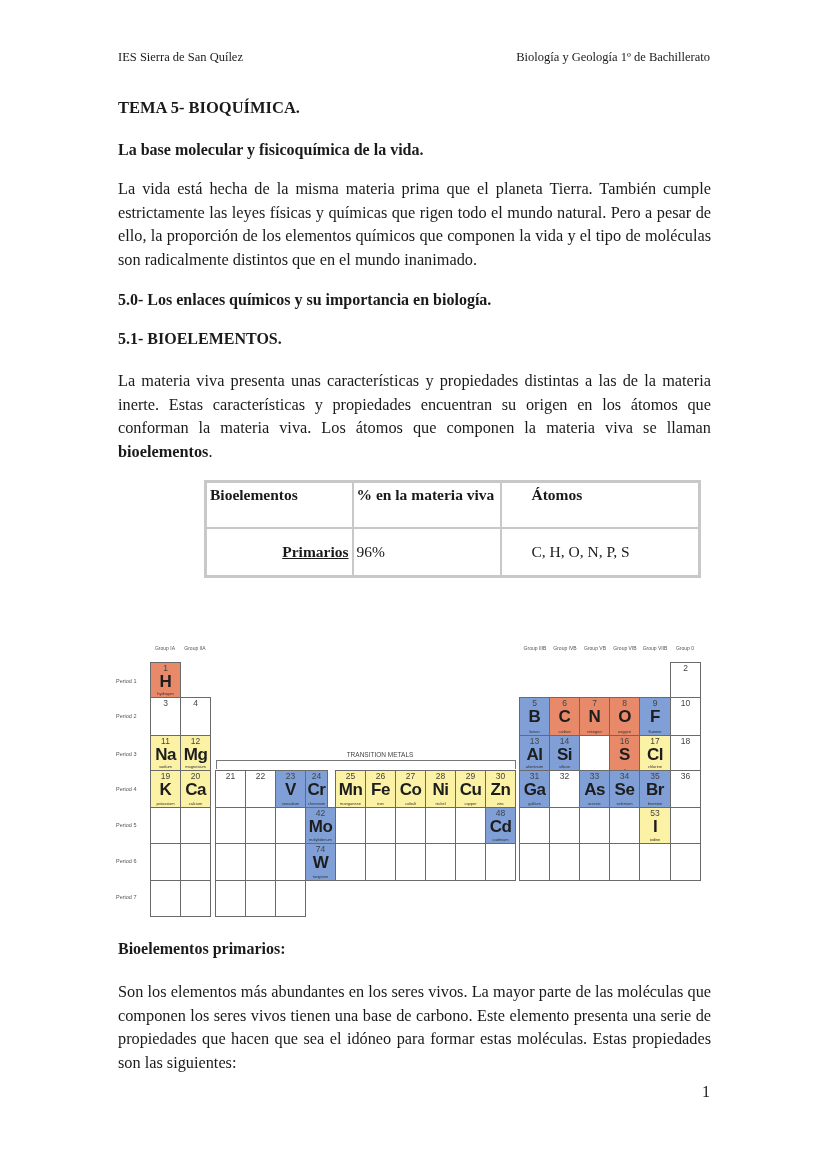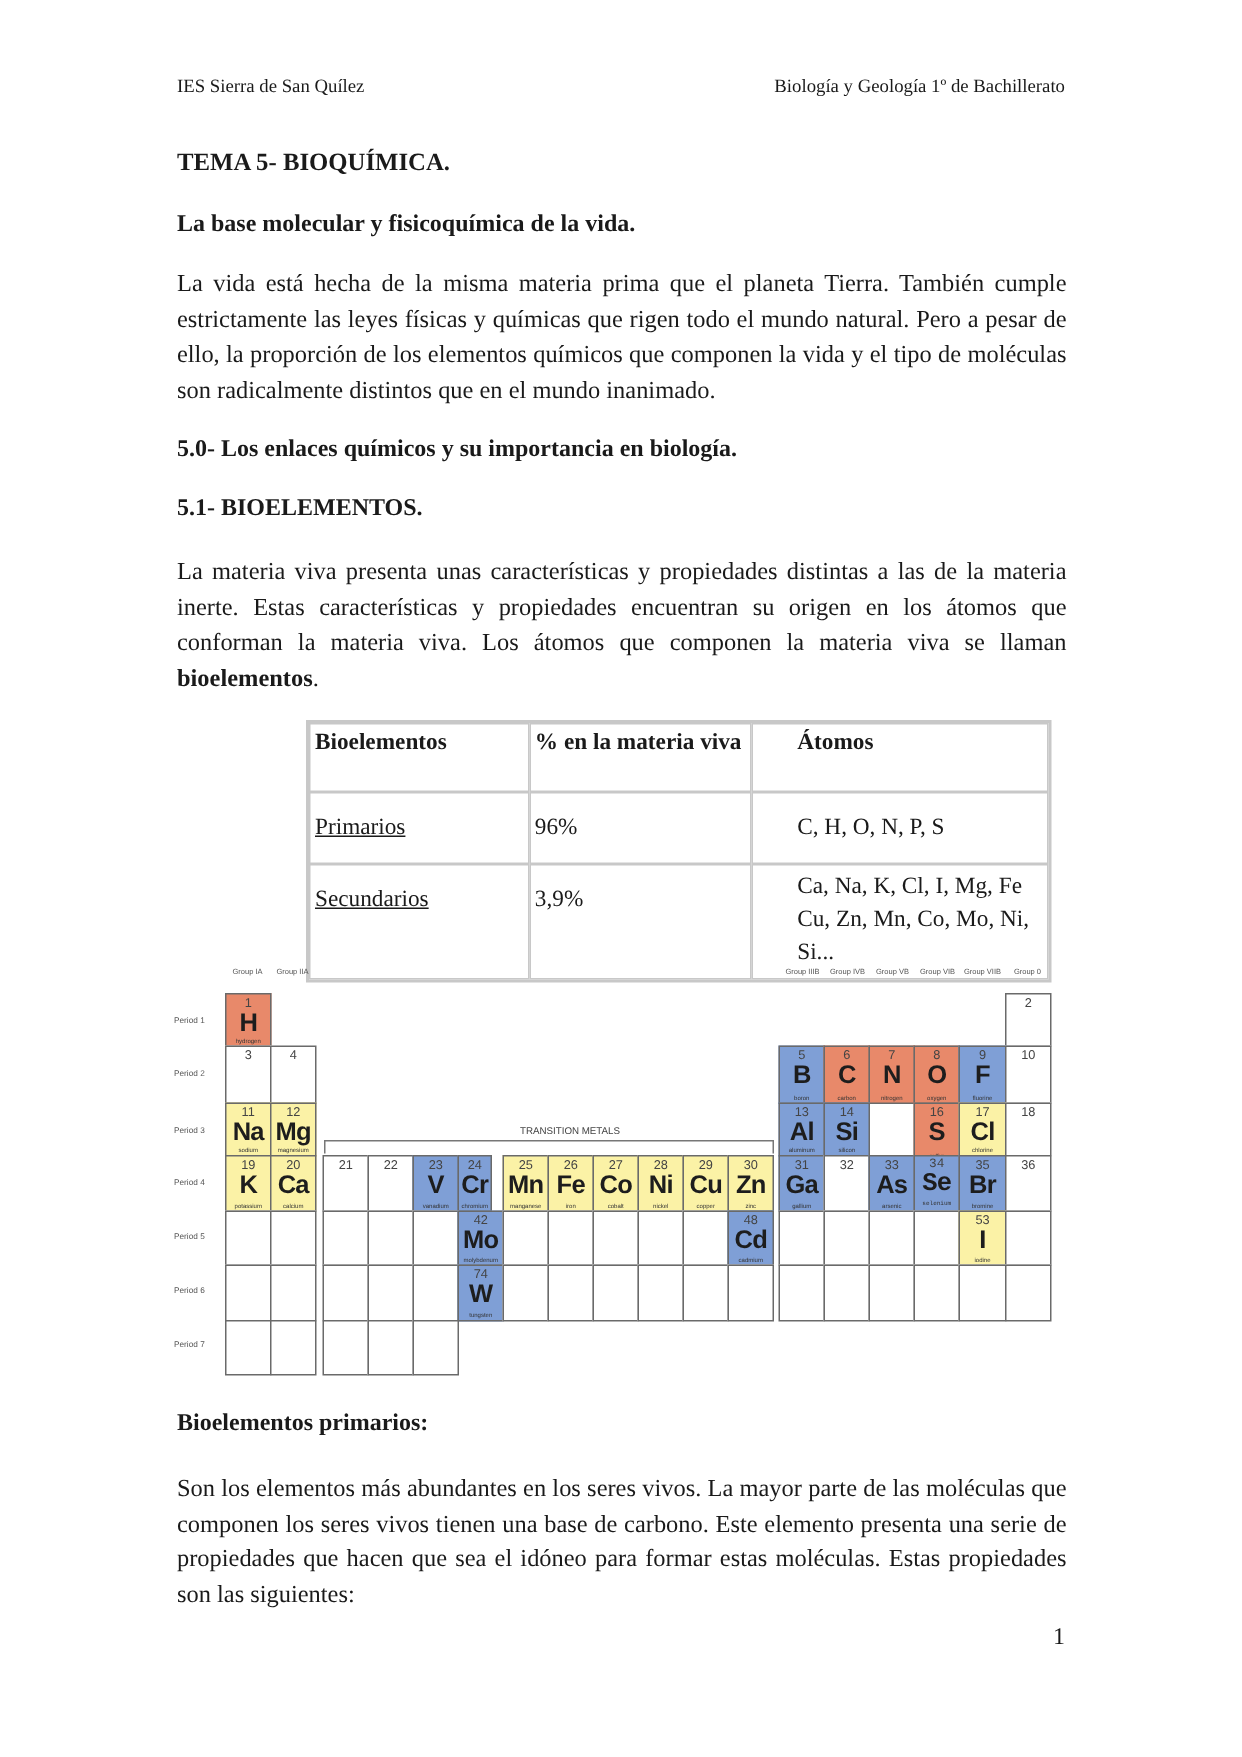--- a/index.html
+++ b/index.html
@@ -17,21 +17,21 @@
   
   .btable { left:204px; top:480px; width:497px; border-collapse:separate; border-spacing:0;
             border:2px solid #c8c8c8; font-size:15.5px; }
   .btable td { border:1.5px solid #c8c8c8; vertical-align:top; padding:3px 3px; }
   .btable .c1 { width:146px; }
   .btable .c2 { width:154px; }
   .btable .c3 { width:180px;padding-left:29px; }
   .btable .hdrrow td { height:38px; font-weight:bold; }
   .btable .r1 td { height:40px; }
   .btable .r2 td { height:58px; }
-  .btable .u { font-weight:normal; text-decoration:underline; }
+  .btable .u { font-weight:bold; text-decoration:underline;text-align:right; }
   .btable .mid { vertical-align:middle; }
 
   
   .pt { left:0; top:0; width:828px; height:1171px; pointer-events:none; }
   .pt * { pointer-events:auto; }
   .cell { position:absolute; box-sizing:border-box; border:1.5px solid #6a6a6a;
           font-family:"Liberation Sans", "DejaVu Sans", sans-serif; text-align:center; overflow:hidden; }
   .cell .num { position:absolute; top:1px; left:0; right:0; font-size:8.5px; color:#444; line-height:9px; }
   .cell .sym { position:absolute; top:9px; left:0; right:0; font-size:17px; font-weight:bold; color:#1d1d1d; line-height:20px; letter-spacing:-0.5px; }
   .cell .nm { position:absolute; bottom:1px; left:0; right:0; font-size:4px; color:#333; line-height:5px; white-space:nowrap; }
@@ -66,25 +66,20 @@
       <tr class="hdrrow">
     <td class="c1">Bioelementos</td>
     <td class="c2">% en la materia viva</td>
     <td class="c3">Átomos</td>
   </tr>
   <tr class="r1">
     <td class="c1 u mid">Primarios</td>
     <td class="c2 mid">96%</td>
     <td class="c3 mid">C, H, O, N, P, S</td>
   </tr>
-  <tr class="r2">
-    <td class="c1 u" style="padding-top:14px;">Secundarios</td>
-    <td class="c2" style="padding-top:14px;">3,9%</td>
-    <td class="c3" style="line-height:22px;">Ca, Na, K, Cl, I, Mg, Fe Cu, Zn, Mn, Co, Mo, Ni, Si...</td>
-  </tr>
 </tbody>
   </table>
 
 <div class="abs pt">
 
   <div class="glabel" style="left:150px;top:645px;">Group IA</div>
   <div class="glabel" style="left:180px;top:645px;">Group IIA</div>
   <div class="glabel" style="left:520px;top:645px;">Group IIIB</div>
   <div class="glabel" style="left:550px;top:645px;">Group IVB</div>
   <div class="glabel" style="left:580px;top:645px;">Group VB</div>
@@ -248,21 +243,21 @@
       <span class="nm">gallium</span>
     </div>
   <div class="cell c-wht" style="left:549px;top:770px;width:31px;height:38px;">
       <span class="num">32</span>
     </div>
   <div class="cell c-blue" style="left:579px;top:770px;width:31px;height:38px;">
       <span class="num">33</span>
       <span class="sym">As</span>
       <span class="nm">arsenic</span>
     </div>
-  <div class="cell c-blue" style="left:609px;top:770px;width:31px;height:38px;font-family:Liberation Mono, monospace;">
+  <div class="cell c-blue" style="left:609px;top:770px;width:31px;height:38px;">
       <span class="num">34</span>
       <span class="sym">Se</span>
       <span class="nm">selenium</span>
     </div>
   <div class="cell c-blue" style="left:639px;top:770px;width:32px;height:38px;">
       <span class="num">35</span>
       <span class="sym">Br</span>
       <span class="nm">bromine</span>
     </div>
   <div class="cell c-wht" style="left:670px;top:770px;width:31px;height:38px;">

